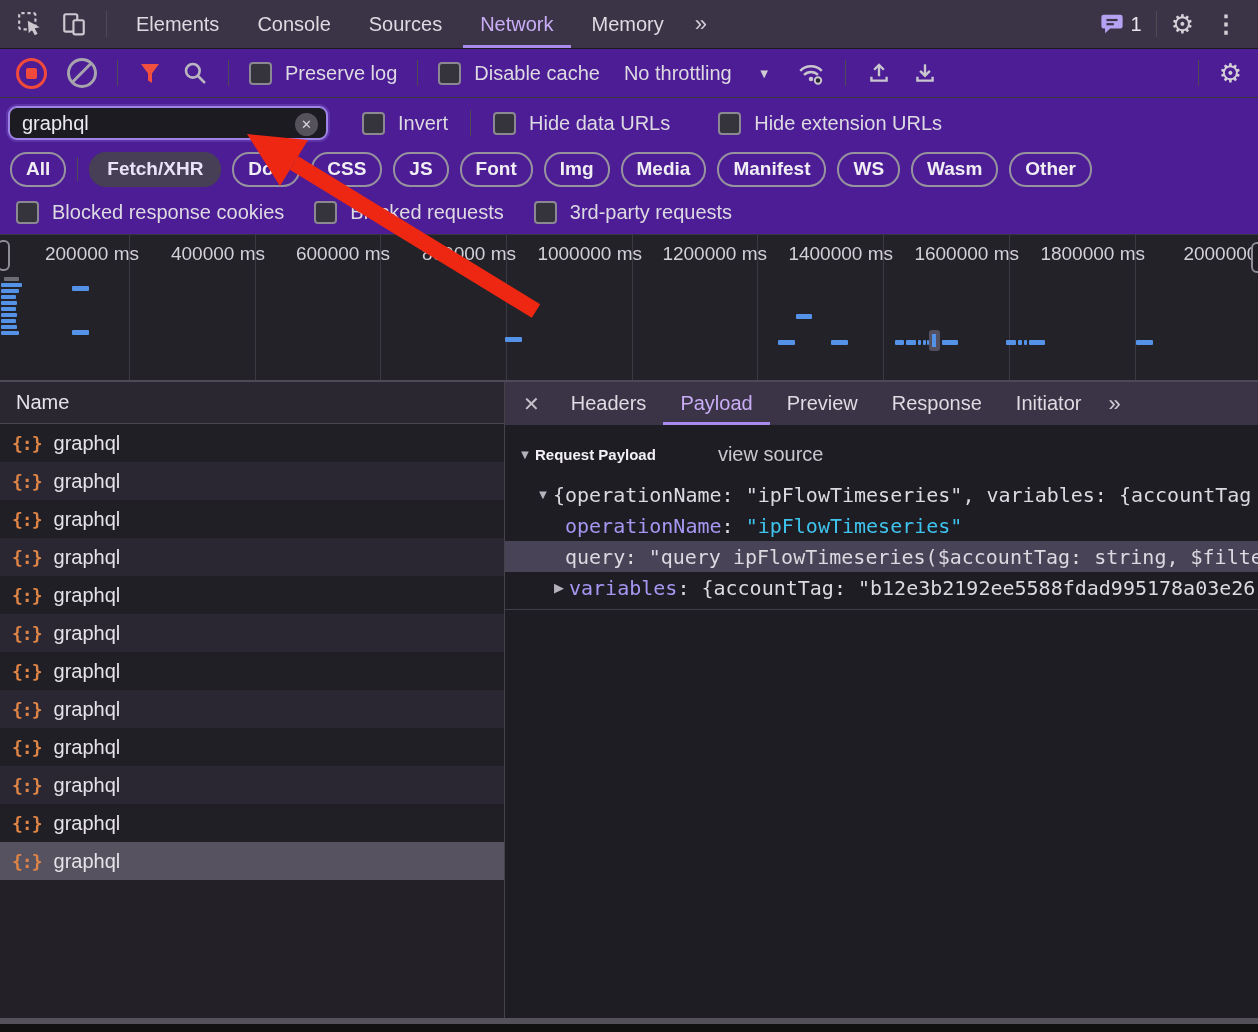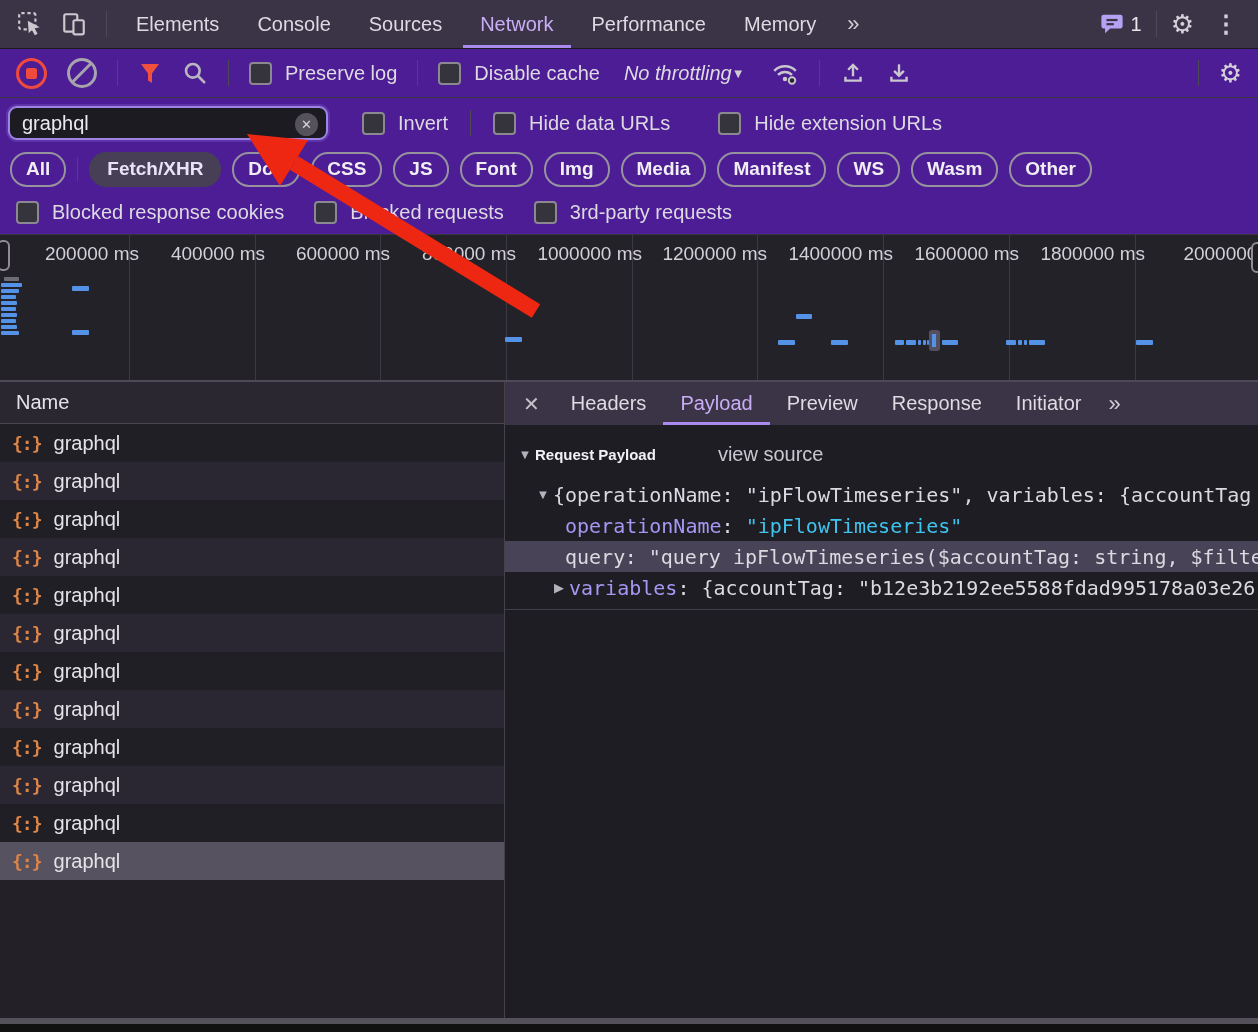--- a/index.html
+++ b/index.html
@@ -22,21 +22,21 @@
   .kebab{font-size:24px;color:#d3d0d8;font-weight:bold;padding:0 6px;}
   
   .toolbar{position:absolute;left:0;top:49px;right:0;height:48px;border-bottom:1px solid #39363f;
     display:flex;align-items:center;padding:0 16px;gap:20px;justify-content:center;}
   .rec{width:25px;height:25px;border:3px solid #f04a3c;border-radius:50%;display:flex;align-items:center;justify-content:center;}
   .rec::after{content:"";width:11px;height:11px;background:#f04a3c;border-radius:2px;}
   .block{width:24px;height:24px;border:3px solid #a7a4ad;border-radius:50%;position:relative;}
   .block::after{content:"";position:absolute;left:-1px;top:10px;width:26px;height:3px;background:#a7a4ad;transform:rotate(-45deg);}
   .cb{width:19px;height:19px;border:2px solid #8b8892;border-radius:4px;background:#35333b;flex:0 0 19px;}
   .cb-group{display:flex;align-items:center;gap:13px;font-size:20px;}
-  .throttle{display:flex;align-items:center;font-size:20px;margin-left:4px;font-style:italic;}
+  .throttle{display:flex;align-items:center;gap:26px;font-size:20px;margin-left:4px;}
   .caret{font-size:13px;color:#cfccd4;}
   .spacer{flex:1;}
   
   .filter-row{position:absolute;left:0;top:98px;right:0;height:50px;display:flex;align-items:center;padding:0 8px;gap:22px;}
   .filter-input{width:268px;height:30px;background:#1d1b22;border:2px solid #9d84e6;border-radius:9px;
     box-shadow:0 0 0 2px rgba(150,125,230,.25);color:#eceaf0;font-size:20px;font-family:"Liberation Sans",sans-serif;
     padding:0 36px 0 12px;outline:none;}
   .input-wrap{position:relative;}
   .clear-btn{position:absolute;right:10px;top:7px;width:23px;height:23px;border-radius:50%;background:#55525c;
     color:#d8d6dc;font-size:13px;display:flex;align-items:center;justify-content:center;}
@@ -108,21 +108,20 @@
       <svg class="icon" width="26" height="26" viewBox="0 0 24 24">
         <rect x="3" y="3" width="12" height="16" rx="1.5" fill="none" stroke="#cbc8d0" stroke-width="2"></rect>
         <rect x="11.5" y="8.5" width="9.5" height="13" rx="1.5" fill="#3b3447" stroke="#cbc8d0" stroke-width="2"></rect>
       </svg>
     </span>
     <span class="vsep" style="margin:0 8px;"></span>
     <div class="tab">Elements</div>
     <div class="tab">Console</div>
     <div class="tab">Sources</div>
     <div class="tab active">Network</div>
-    <div class="tab">Performance</div>
     <div class="tab">Memory</div>
     <span class="more-tabs">»</span>
     <div class="tab-right">
       <span class="badge-wrap">
         <svg class="icon" width="24" height="24" viewBox="0 0 26 26">
           <path d="M4 3 h18 a2.5 2.5 0 0 1 2.5 2.5 v10 a2.5 2.5 0 0 1 -2.5 2.5 h-11 l-5.5 5 v-5 h-1.5 a2.5 2.5 0 0 1 -2.5 -2.5 v-10 A2.5 2.5 0 0 1 4 3 z" fill="#b6a2f2"></path>
           <rect x="7" y="7.5" width="12" height="2.4" fill="#3b3447"></rect>
           <rect x="7" y="12" width="8" height="2.4" fill="#3b3447"></rect>
         </svg>
         <span>1</span>

